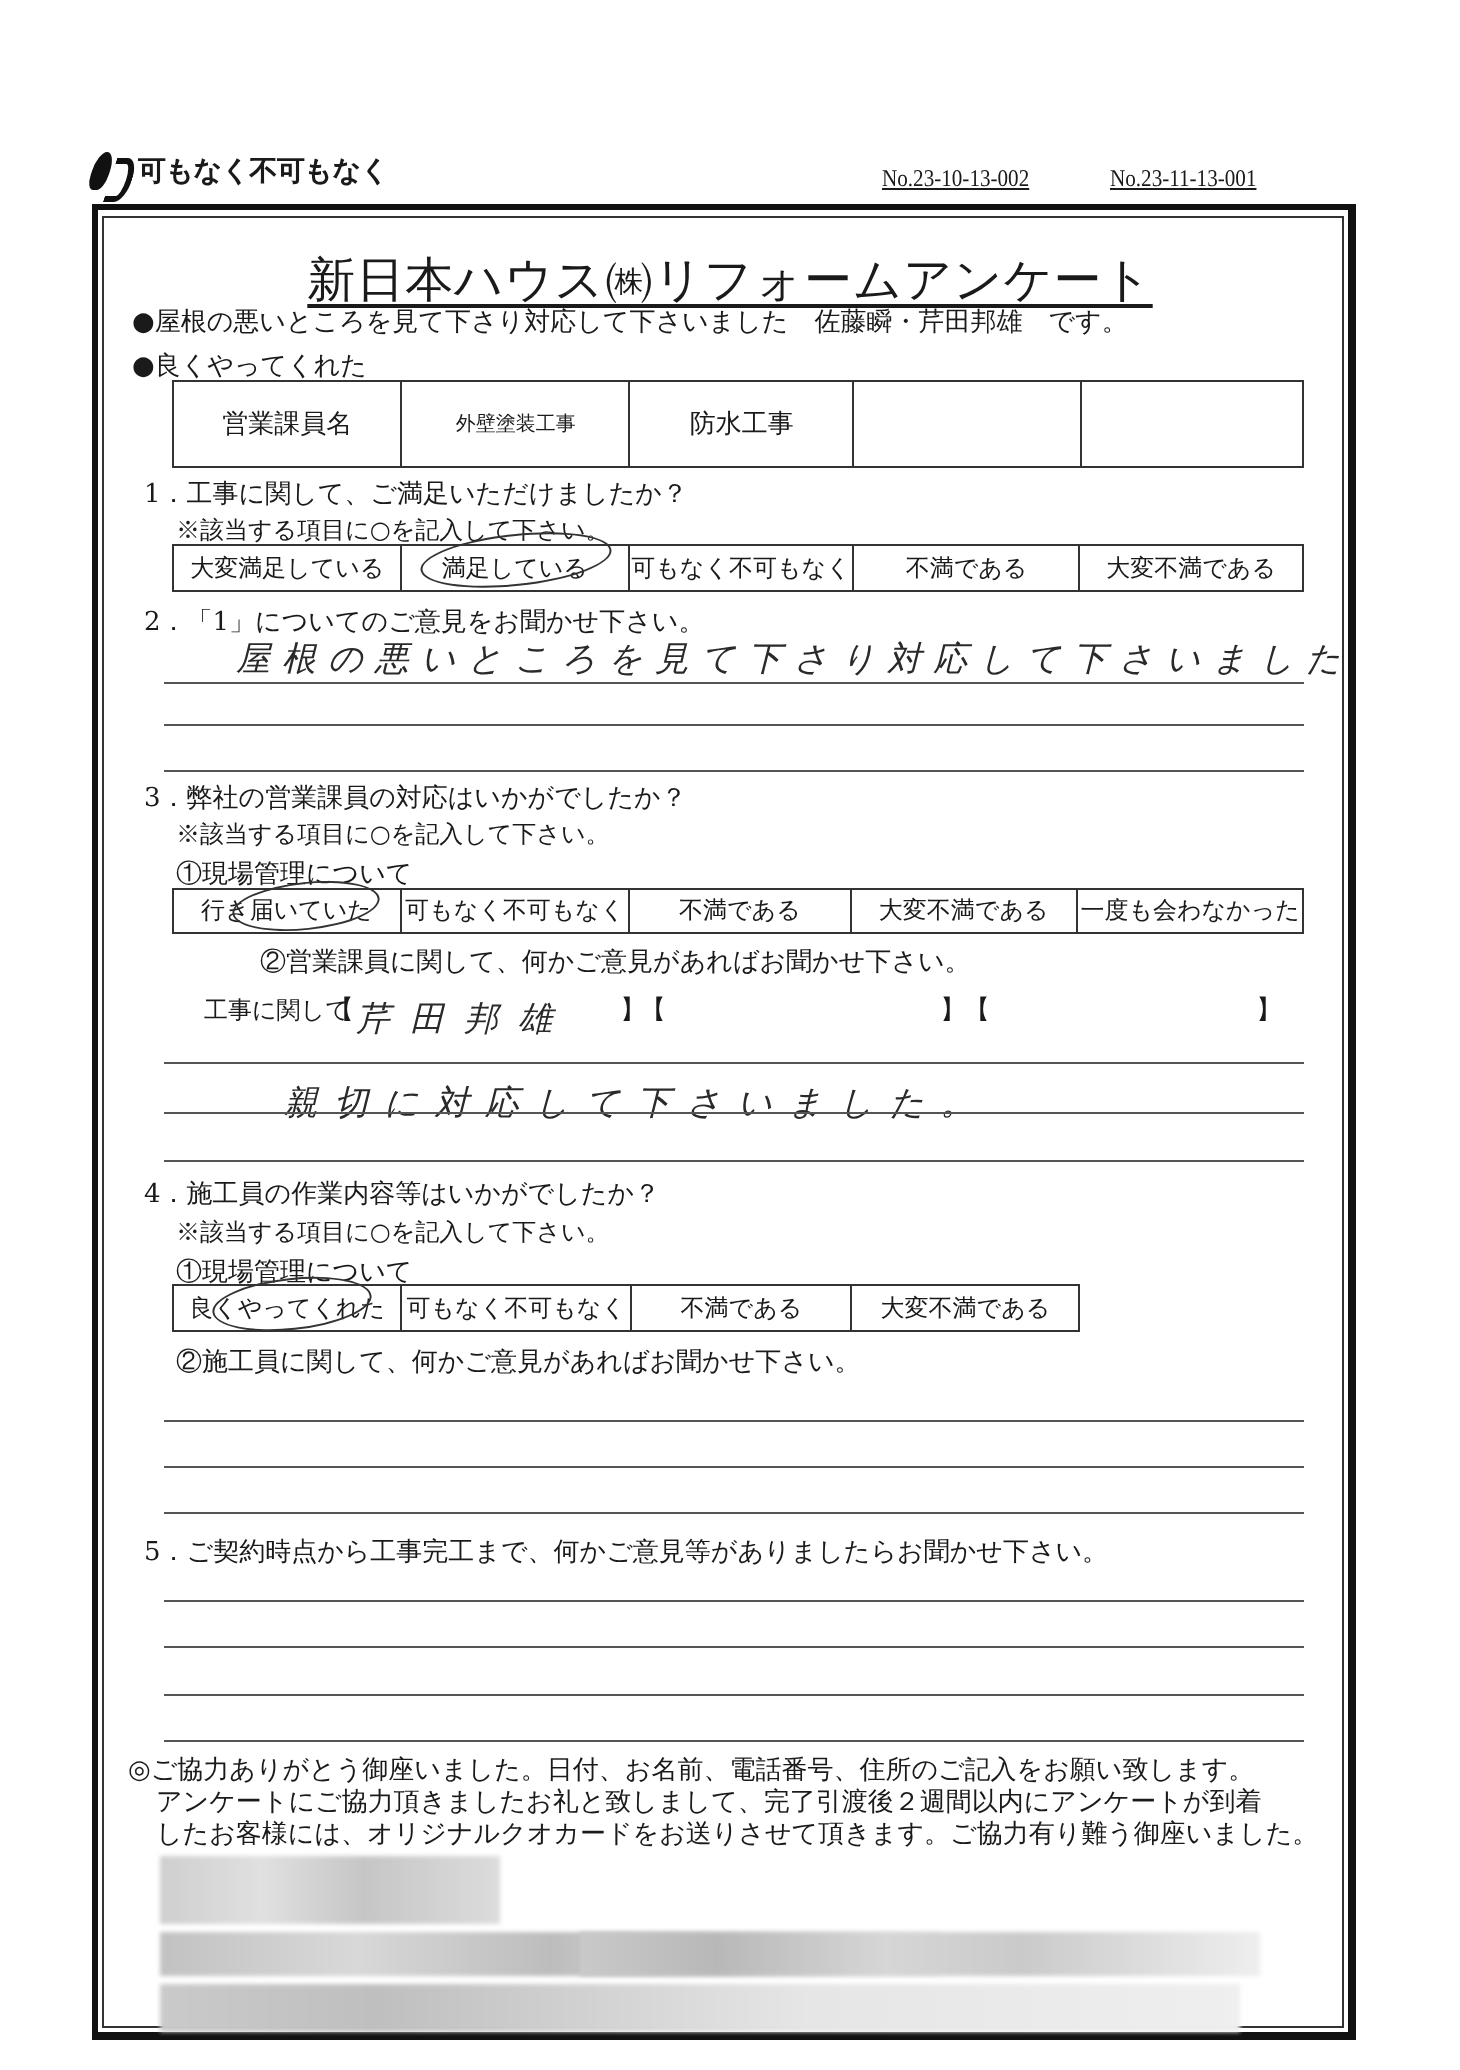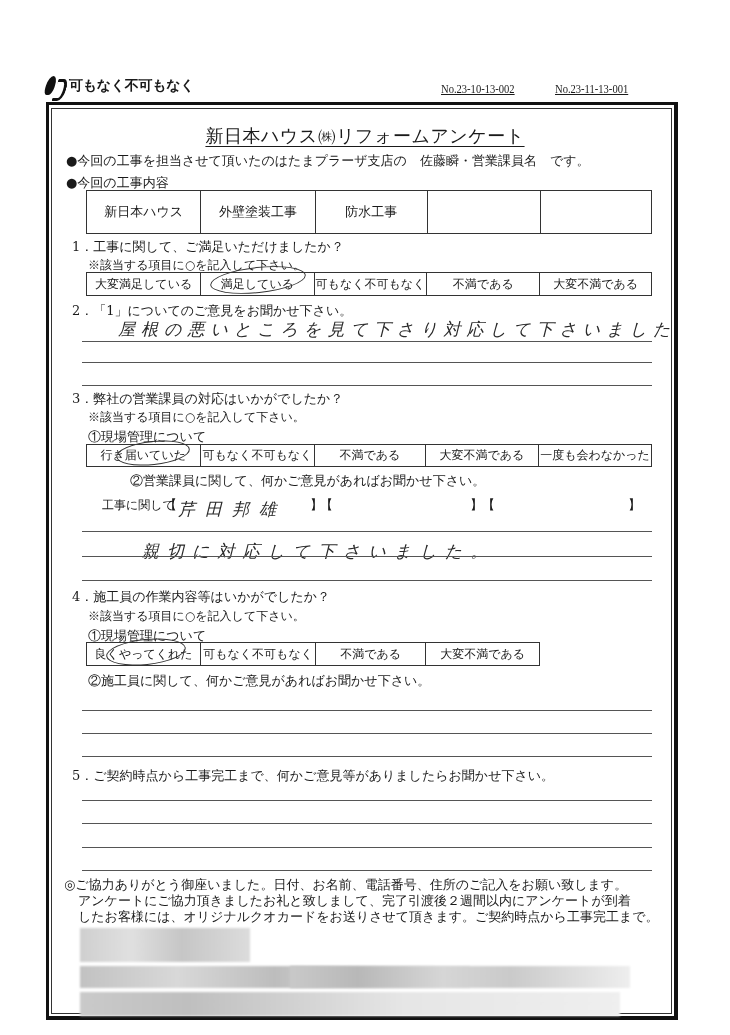--- a/index.html
+++ b/index.html
@@ -9,21 +9,21 @@
   .logo { left:44px; top:76px; display:flex; align-items:center; gap:3px; }
   .logo-mark { width:22px; height:20px; position:relative; }
   .logo-mark::before { content:""; position:absolute; left:2px; top:0; width:9px; height:19px;
         border-radius:50% 50% 40% 40%; background:#111; transform:skewX(-18deg); }
   .logo-mark::after { content:""; position:absolute; left:11px; top:3px; width:8px; height:16px;
         border:3px solid #111; border-left:none; border-radius:0 60% 60% 0; transform:skewX(-18deg); }
   .logo-text { font-family:"DejaVu Sans","Liberation Sans",sans-serif; font-size:14px; font-weight:600; letter-spacing:-0.3px; }
   .docno { top:82px; font-size:12px; text-decoration:underline; font-family:"Liberation Serif","DejaVu Serif",serif; transform:scaleX(0.88); transform-origin:left; }
   .frame { left:46px; top:102px; width:632px; height:918px; border:3px solid #111; border-right-width:4px; border-bottom-width:4px; box-sizing:border-box; }
   .frame-inner { position:absolute; left:2px; top:3px; right:2px; bottom:2px; border:1px solid #333; }
-  .title { left:0; width:730px; top:124px; text-align:center; font-size:18px; }
+  .title { left:0; width:730px; top:124px; text-align:center; font-size:24px; }
   .title span { text-decoration:underline; text-underline-offset:4px; letter-spacing:0.5px; }
   .t13 { font-size:13px; white-space:nowrap; }
   .t12 { font-size:12px; white-space:nowrap; }
   table.grid { border-collapse:collapse; position:absolute; }
   table.grid td { border:1px solid #333; text-align:center; font-size:12px; padding:0; white-space:nowrap; }
   .line { position:absolute; left:82px; width:570px; height:0; border-top:1px solid #555; }
   .hand { position:absolute; font-family:"DejaVu Serif",serif; font-size:17px; color:#2a2a2a; font-style:italic; letter-spacing:6px; white-space:nowrap; }
   .circle { position:absolute; border:1.3px solid #333; border-radius:50%; transform:rotate(-6deg); }
   .blur { position:absolute; background:#d4d4d4; filter:blur(1px); }
 </style>
@@ -35,28 +35,28 @@
   <span class="logo-text">可もなく不可もなく</span>
 </div>
 <div class="abs docno" style="left:441px;">No.23-10-13-002</div>
 <div class="abs docno" style="left:555px;">No.23-11-13-001</div>
 
 <div class="abs frame">
     <div class="frame-inner"></div>
   </div>
 
 <div class="abs title"><span>新日本ハウス㈱リフォームアンケート</span></div>
-<div class="abs t13" style="left:66px; top:152px;">●今回の工事を担当させて頂いたのはたまプラーザ支店の　佐藤瞬・営業課員名　です。</div>
+<div class="abs t13" style="left:66px; top:152px;">●屋根の悪いところを見て下さり対応して下さいました　佐藤瞬・芹田邦雄　です。</div>
 
-<div class="abs t13" style="left:66px; top:174px;">●今回の工事内容</div>
+<div class="abs t13" style="left:66px; top:174px;">●良くやってくれた</div>
 <table class="grid" style="left:86px; top:190px; width:566px; height:44px;">
   <tbody>
       <tr>
-    <td style="width:114px;font-size:13px;">新日本ハウス</td>
-    <td style="width:114px;font-size:13px;">外壁塗装工事</td>
+    <td style="width:114px;font-size:13px;">営業課員名</td>
+    <td style="width:114px;font-size:10px;">外壁塗装工事</td>
     <td style="width:112px;font-size:13px;">防水工事</td>
     <td style="width:114px;"></td>
     <td style="width:112px;"></td>
   </tr>
 </tbody>
   </table>
 
 <div class="abs t13" style="left:72px; top:238px;">1．工事に関して、ご満足いただけましたか？</div>
 <div class="abs t12" style="left:88px; top:257px;">※該当する項目に○を記入して下さい。</div>
 <table class="grid" style="left:86px; top:272px; width:566px; height:24px;">
@@ -129,18 +129,18 @@
 <div class="line" style="top:756px;"></div>
 
 <div class="abs t13" style="left:72px; top:767px;">5．ご契約時点から工事完工まで、何かご意見等がありましたらお聞かせ下さい。</div>
 <div class="line" style="top:800px;"></div>
 <div class="line" style="top:823px;"></div>
 <div class="line" style="top:847px;"></div>
 <div class="line" style="top:870px;"></div>
 
 <div class="abs t13" style="left:64px; top:876px;">◎ご協力ありがとう御座いました。日付、お名前、電話番号、住所のご記入をお願い致します。</div>
 <div class="abs t13" style="left:78px; top:892px;">アンケートにご協力頂きましたお礼と致しまして、完了引渡後２週間以内にアンケートが到着</div>
-<div class="abs t13" style="left:78px; top:908px;">したお客様には、オリジナルクオカードをお送りさせて頂きます。ご契約時点から工事完工まで。</div>
+<div class="abs t13" style="left:78px; top:908px;">したお客様には、オリジナルクオカードをお送りさせて頂きます。ご協力有り難う御座いました。</div>
 
 <div class="blur" style="left:80px; top:928px; width:170px; height:34px; background:linear-gradient(90deg,#cfcfcf,#e0e0e0 30%,#c6c6c6 60%,#dcdcdc);"></div>
 <div class="blur" style="left:80px; top:966px; width:390px; height:22px; background:linear-gradient(90deg,#c2c2c2,#d8d8d8 25%,#bdbdbd 50%,#e4e4e4 80%,#f0f0f0);"></div>
 <div class="blur" style="left:290px; top:966px; width:340px; height:22px; background:linear-gradient(90deg,#c9c9c9,#b8b8b8 20%,#d6d6d6 45%,#cacaca 65%,#eeeeee);"></div>
 <div class="blur" style="left:80px; top:992px; width:540px; height:24px; background:linear-gradient(90deg,#cacaca,#bfbfbf 20%,#d2d2d2 40%,#e6e6e6 60%,#efefef);"></div>
 
 </body></html>

